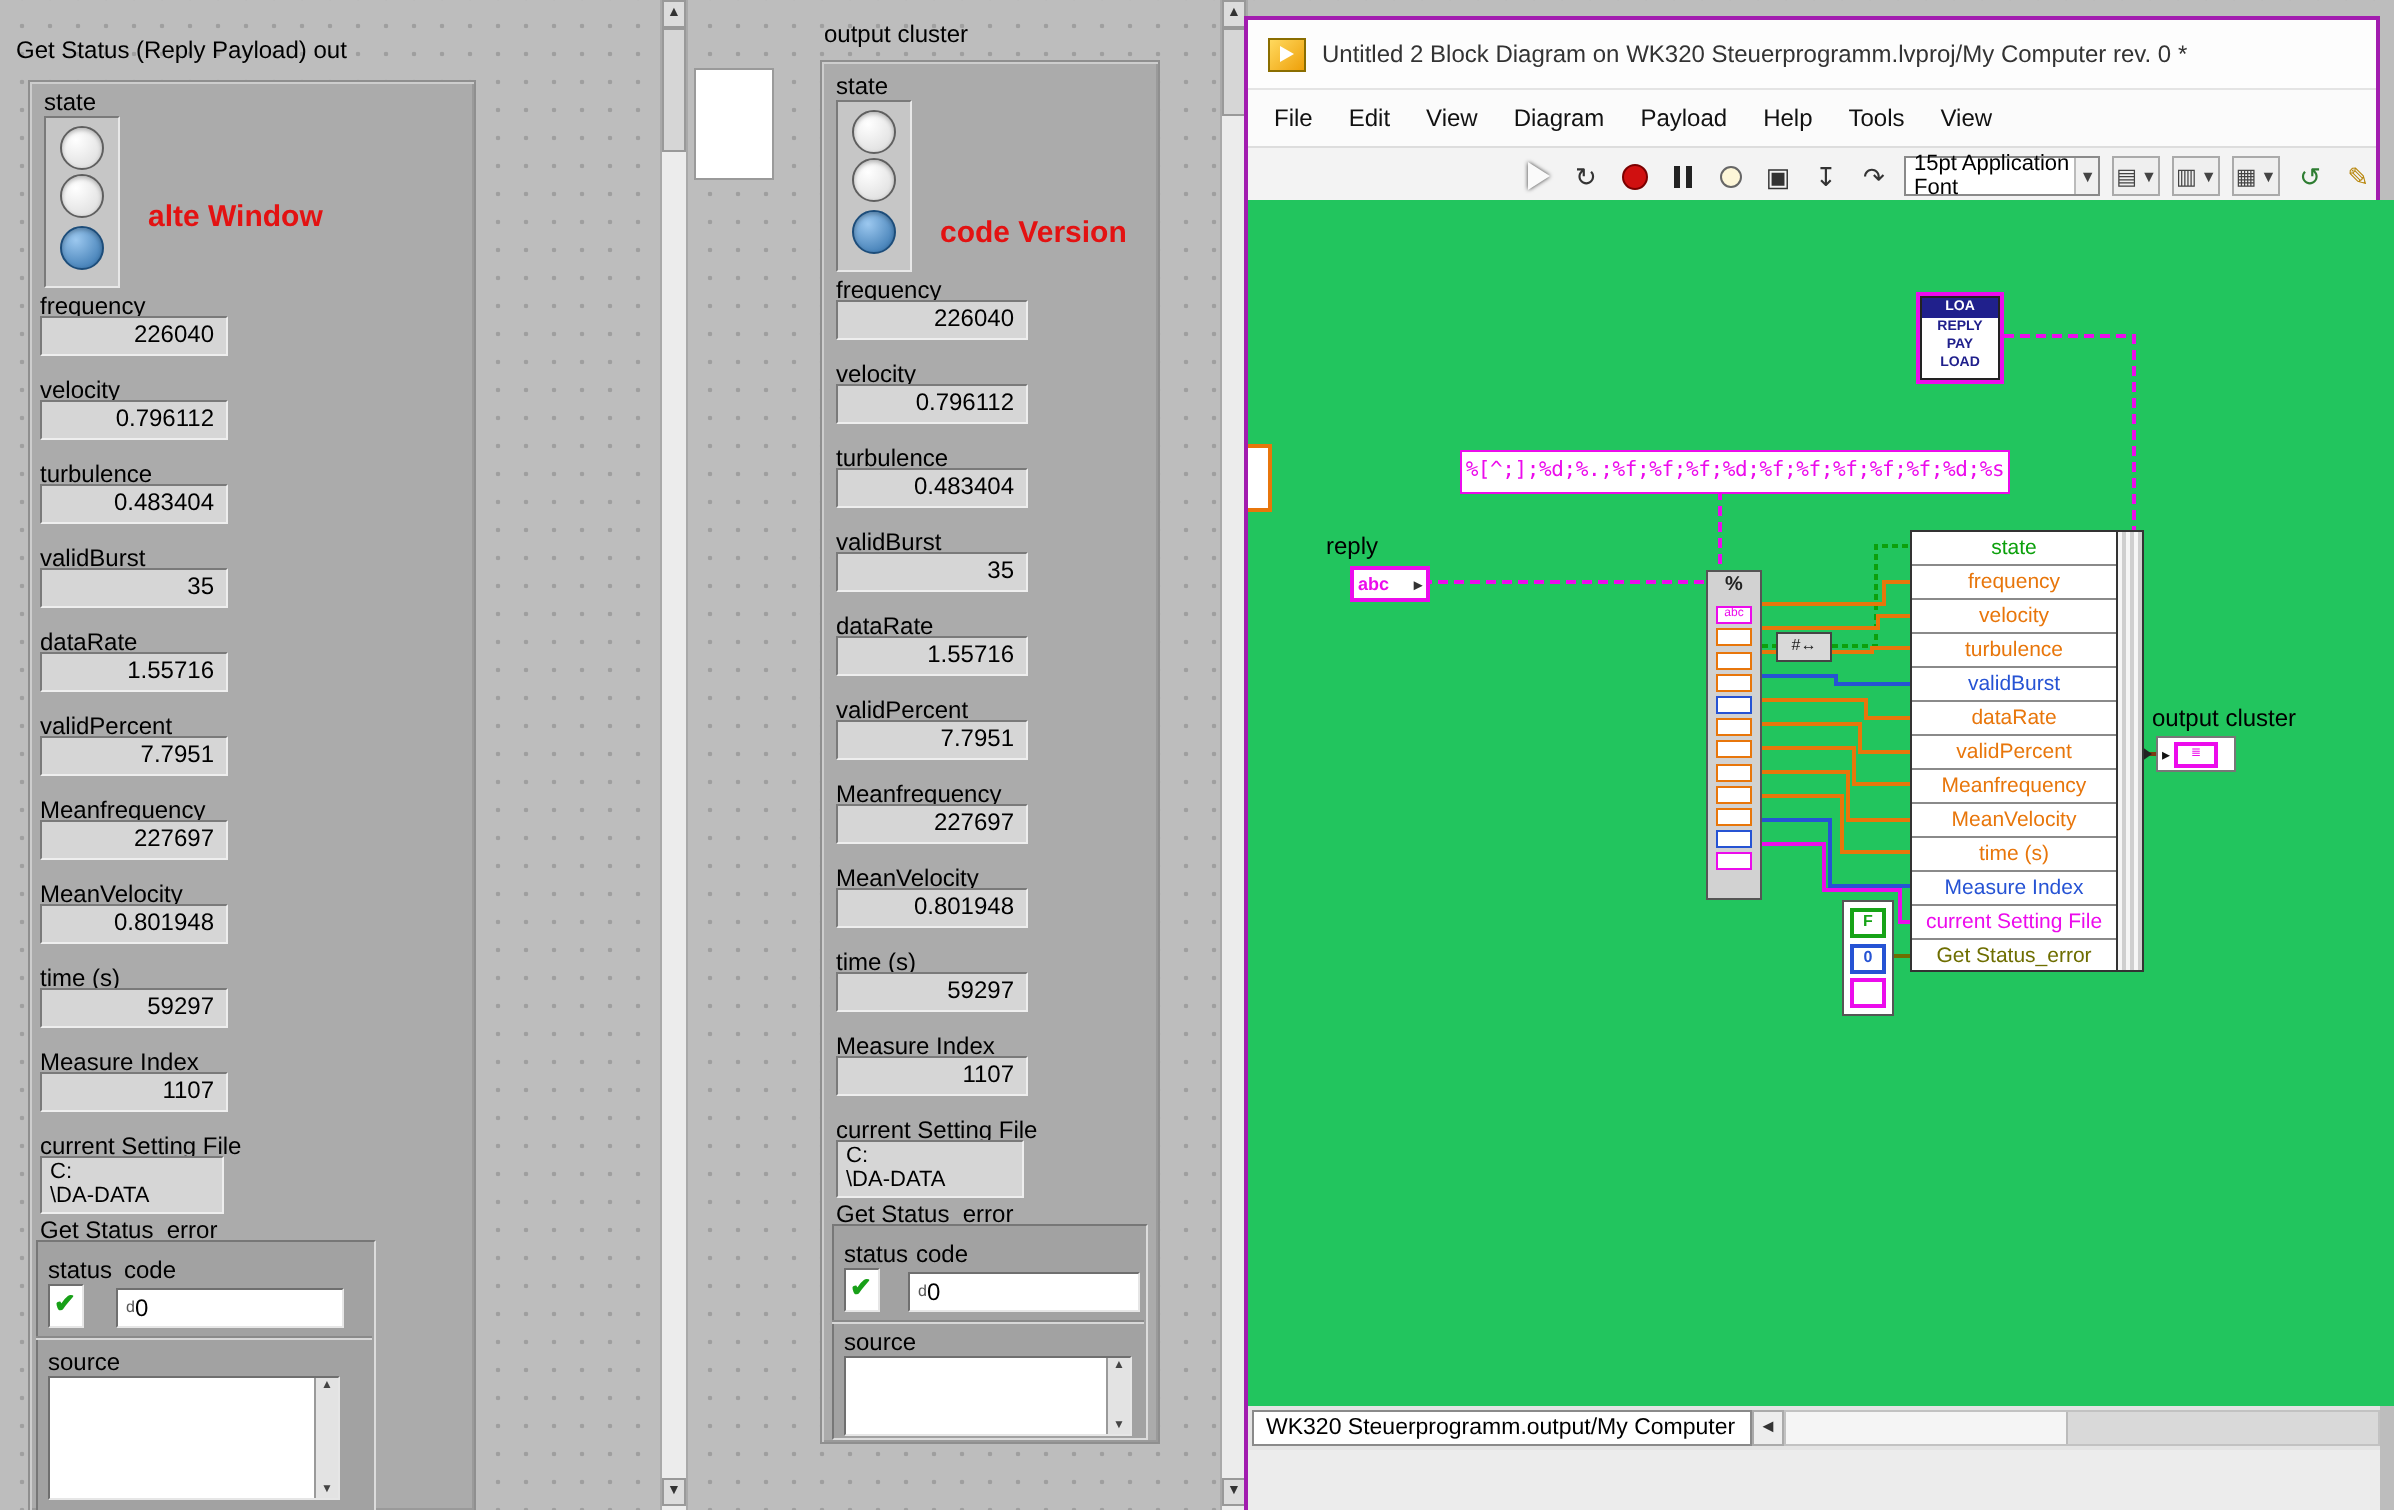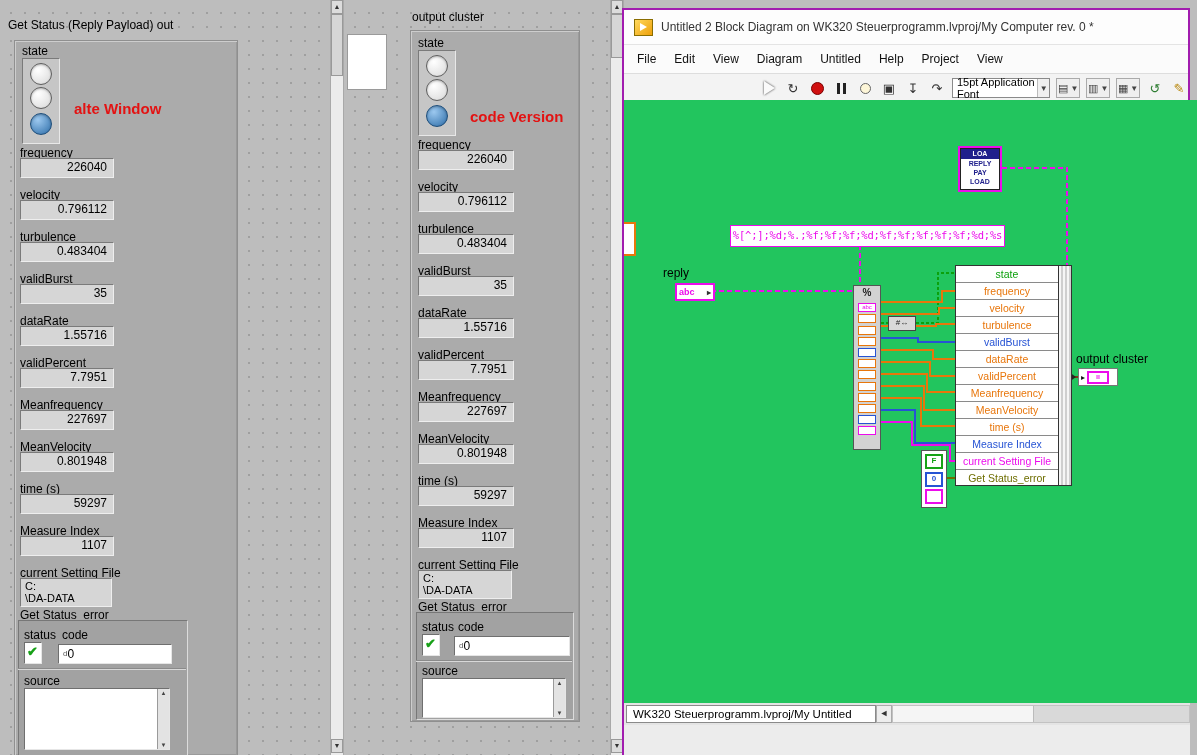--- a/index.html
+++ b/index.html
@@ -274,23 +274,23 @@
     <div class="lvicon">
         <div class="tri"></div>
       </div>
     <div class="titletext">Untitled 2 Block Diagram on WK320 Steuerprogramm.lvproj/My Computer rev. 0 *</div>
   </div>
   <div class="menubar">
     <span class="menu">File</span>
     <span class="menu">Edit</span>
     <span class="menu">View</span>
     <span class="menu">Diagram</span>
-    <span class="menu">Untitled</span>
+    <span class="menu">Payload</span>
     <span class="menu">Help</span>
-    <span class="menu">Project</span>
+    <span class="menu">Tools</span>
     <span class="menu">View</span>
   </div>
   <div class="toolbar">
     <div class="tbtn">
         <div class="runtri"></div>
       </div>
     <div class="tbtn">
         <span>↻</span>
       </div>
     <div class="tbtn">
@@ -419,20 +419,20 @@
     </div>
 
     <div class="constbox">
       <div class="ccell g">F</div>
       <div class="ccell b">0</div>
       <div class="ccell p"></div>
     </div>
   </div>
 
   <div class="statusbar">
-    <div class="pathbox">WK320 Steuerprogramm.lvproj/My Untitled</div>
+    <div class="pathbox">WK320 Steuerprogramm.output/My Computer</div>
     <div class="sbleft">◄</div>
     <div class="htrack">
       <div class="hthumb"></div>
     </div>
   </div>
   <div class="winfill"></div>
 </div>
 
 </body></html>

